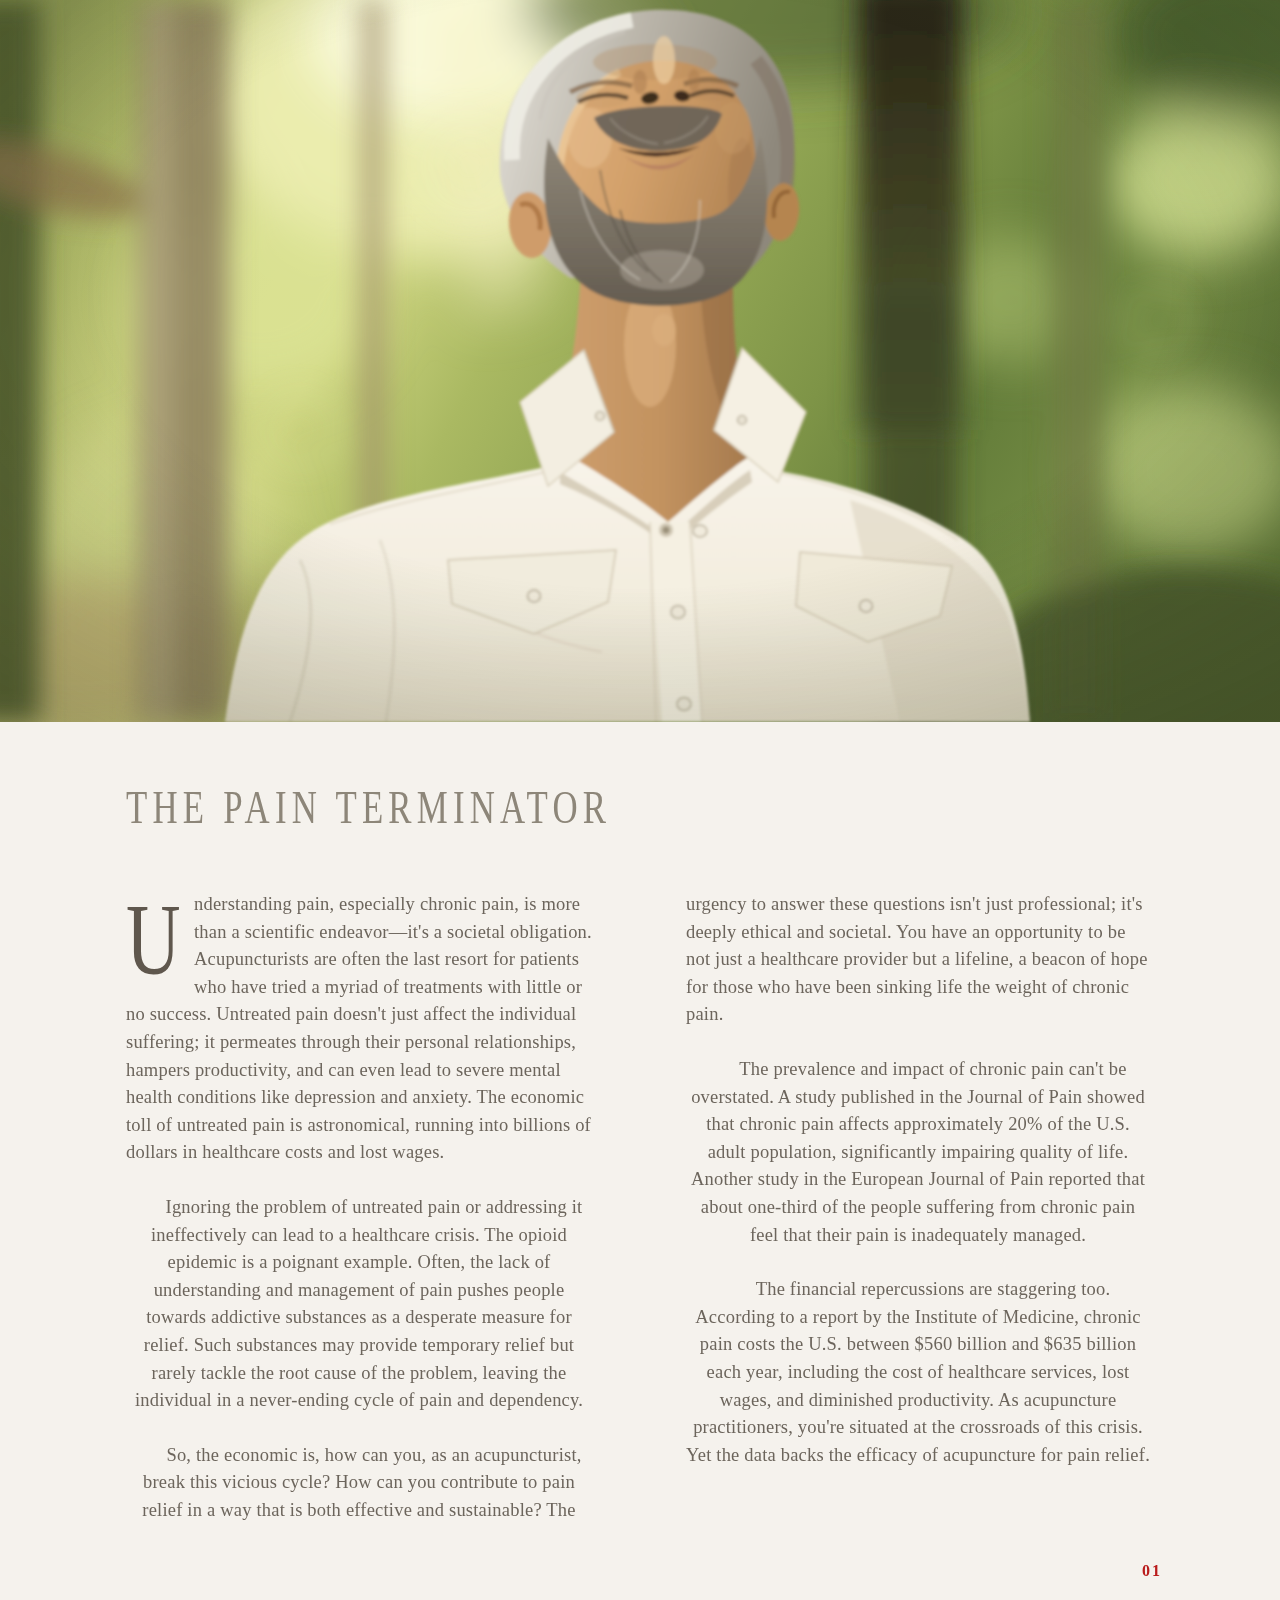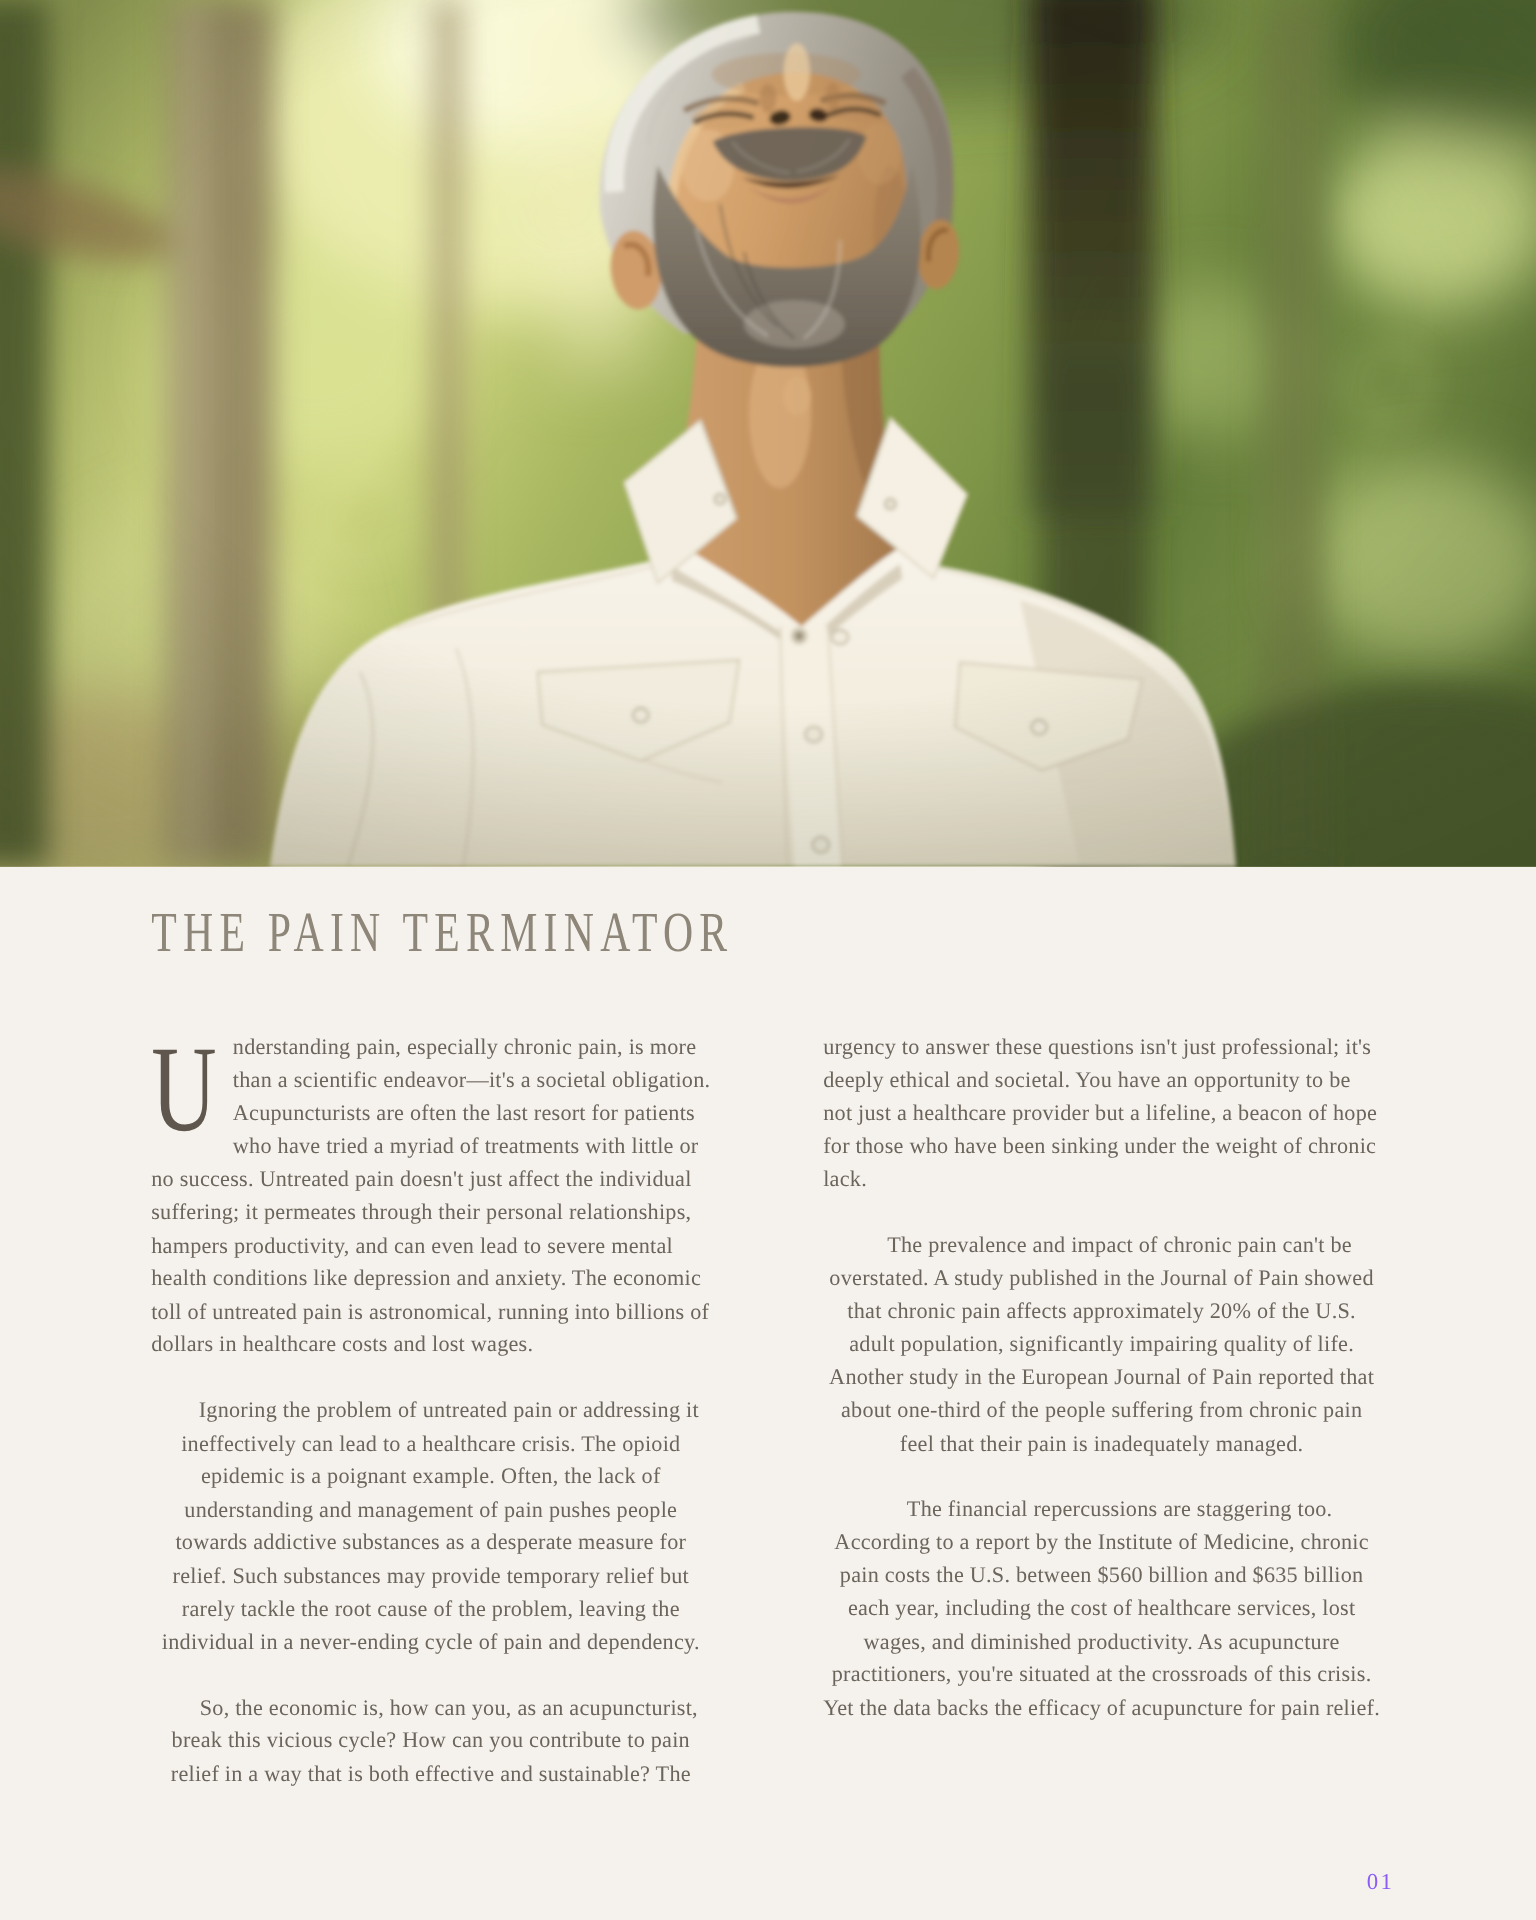--- a/index.html
+++ b/index.html
@@ -3,21 +3,21 @@
 <meta charset="utf-8">
 <style>
   html,body{margin:0;padding:0;}
   body{
     width:1280px;height:1600px;overflow:hidden;position:relative;
     background:#f5f2ed;
     font-family:"Liberation Serif", serif;
   }
   .hero{width:1280px;height:722px;overflow:hidden;position:relative;background:#9aa85c;}
   .hero svg{display:block;width:1280px;height:722px;}
-  .content{position:relative;padding:30px 130px 0 126px;}
+  .content{position:relative;padding:30px 130px 0 126px;margin-top:31px;}
   h1.title-row{margin:0;height:50px;line-height:50px;font-weight:400;}
   .title-squeeze{
     display:inline-block;white-space:nowrap;
     font-size:40px;letter-spacing:6px;color:#8d8679;
     transform:scale(.87,1.18);transform-origin:left center;
     font-weight:400;
   }
   h2.subtitle-row{margin:8px 0 0 0;height:42px;line-height:42px;font-weight:400;}
   .subtitle-squeeze{
     display:inline-block;white-space:nowrap;
@@ -30,21 +30,21 @@
   .col-right{width:464px;}
   .col p{margin:0 0 27px 0;}
   .col p.indent{text-indent:30px;text-align:center;}
   .dropcap{float:left;width:58px;height:80px;margin:7px 10px 0 0;overflow:visible;}
   .dropcap > span{
     display:block;font-size:102px;line-height:84px;color:#5f574d;
     transform:scaleX(.74);transform-origin:0 0;
   }
   .page-number{
     position:absolute;right:118px;bottom:20px;
-    font-size:19px;letter-spacing:2px;color:#8b5cf6;
+    font-size:16px;letter-spacing:2px;color:#b91c1c;font-weight:bold;
   }
 </style>
 </head>
 <body>
 
 <div class="hero">
   <svg viewBox="0 0 1280 722" preserveAspectRatio="none" aria-hidden="true">
     <defs>
       <filter id="b30" x="-40%" y="-40%" width="180%" height="180%">
           <feGaussianBlur stdDeviation="26"></feGaussianBlur>
@@ -231,20 +231,20 @@
       <p>
         <span class="dropcap">
             <span>U</span>
           </span>
         <span>nderstanding pain, especially chronic pain, is more than a scientific endeavor—it's a societal obligation. Acupuncturists are often the last resort for patients who have tried a myriad of treatments with little or no success. Untreated pain doesn't just affect the individual suffering; it permeates through their personal relationships, hampers productivity, and can even lead to severe mental health conditions like depression and anxiety. The economic toll of untreated pain is astronomical, running into billions of dollars in healthcare costs and lost wages.</span>
       </p>
       <p class="indent">Ignoring the problem of untreated pain or addressing it ineffectively can lead to a healthcare crisis. The opioid epidemic is a poignant example. Often, the lack of understanding and management of pain pushes people towards addictive substances as a desperate measure for relief. Such substances may provide temporary relief but rarely tackle the root cause of the problem, leaving the individual in a never-ending cycle of pain and dependency.</p>
       <p class="indent">So, the economic is, how can you, as an acupuncturist, break this vicious cycle? How can you contribute to pain relief in a way that is both effective and sustainable? The</p>
     </div>
     <div class="col col-right">
-      <p>urgency to answer these questions isn't just professional; it's deeply ethical and societal. You have an opportunity to be not just a healthcare provider but a lifeline, a beacon of hope for those who have been sinking under the weight of chronic lack.</p>
+      <p>urgency to answer these questions isn't just professional; it's deeply ethical and societal. You have an opportunity to be not just a healthcare provider but a lifeline, a beacon of hope for those who have been sinking life the weight of chronic pain.</p>
       <p class="indent">The prevalence and impact of chronic pain can't be overstated. A study published in the Journal of Pain showed that chronic pain affects approximately 20% of the U.S. adult population, significantly impairing quality of life. Another study in the European Journal of Pain reported that about one-third of the people suffering from chronic pain feel that their pain is inadequately managed.</p>
       <p class="indent">The financial repercussions are staggering too. According to a report by the Institute of Medicine, chronic pain costs the U.S. between $560 billion and $635 billion each year, including the cost of healthcare services, lost wages, and diminished productivity. As acupuncture practitioners, you're situated at the crossroads of this crisis. Yet the data backs the efficacy of acupuncture for pain relief.</p>
     </div>
   </div>
 </div>
 
 <div class="page-number">01</div>
 
 </body></html>

